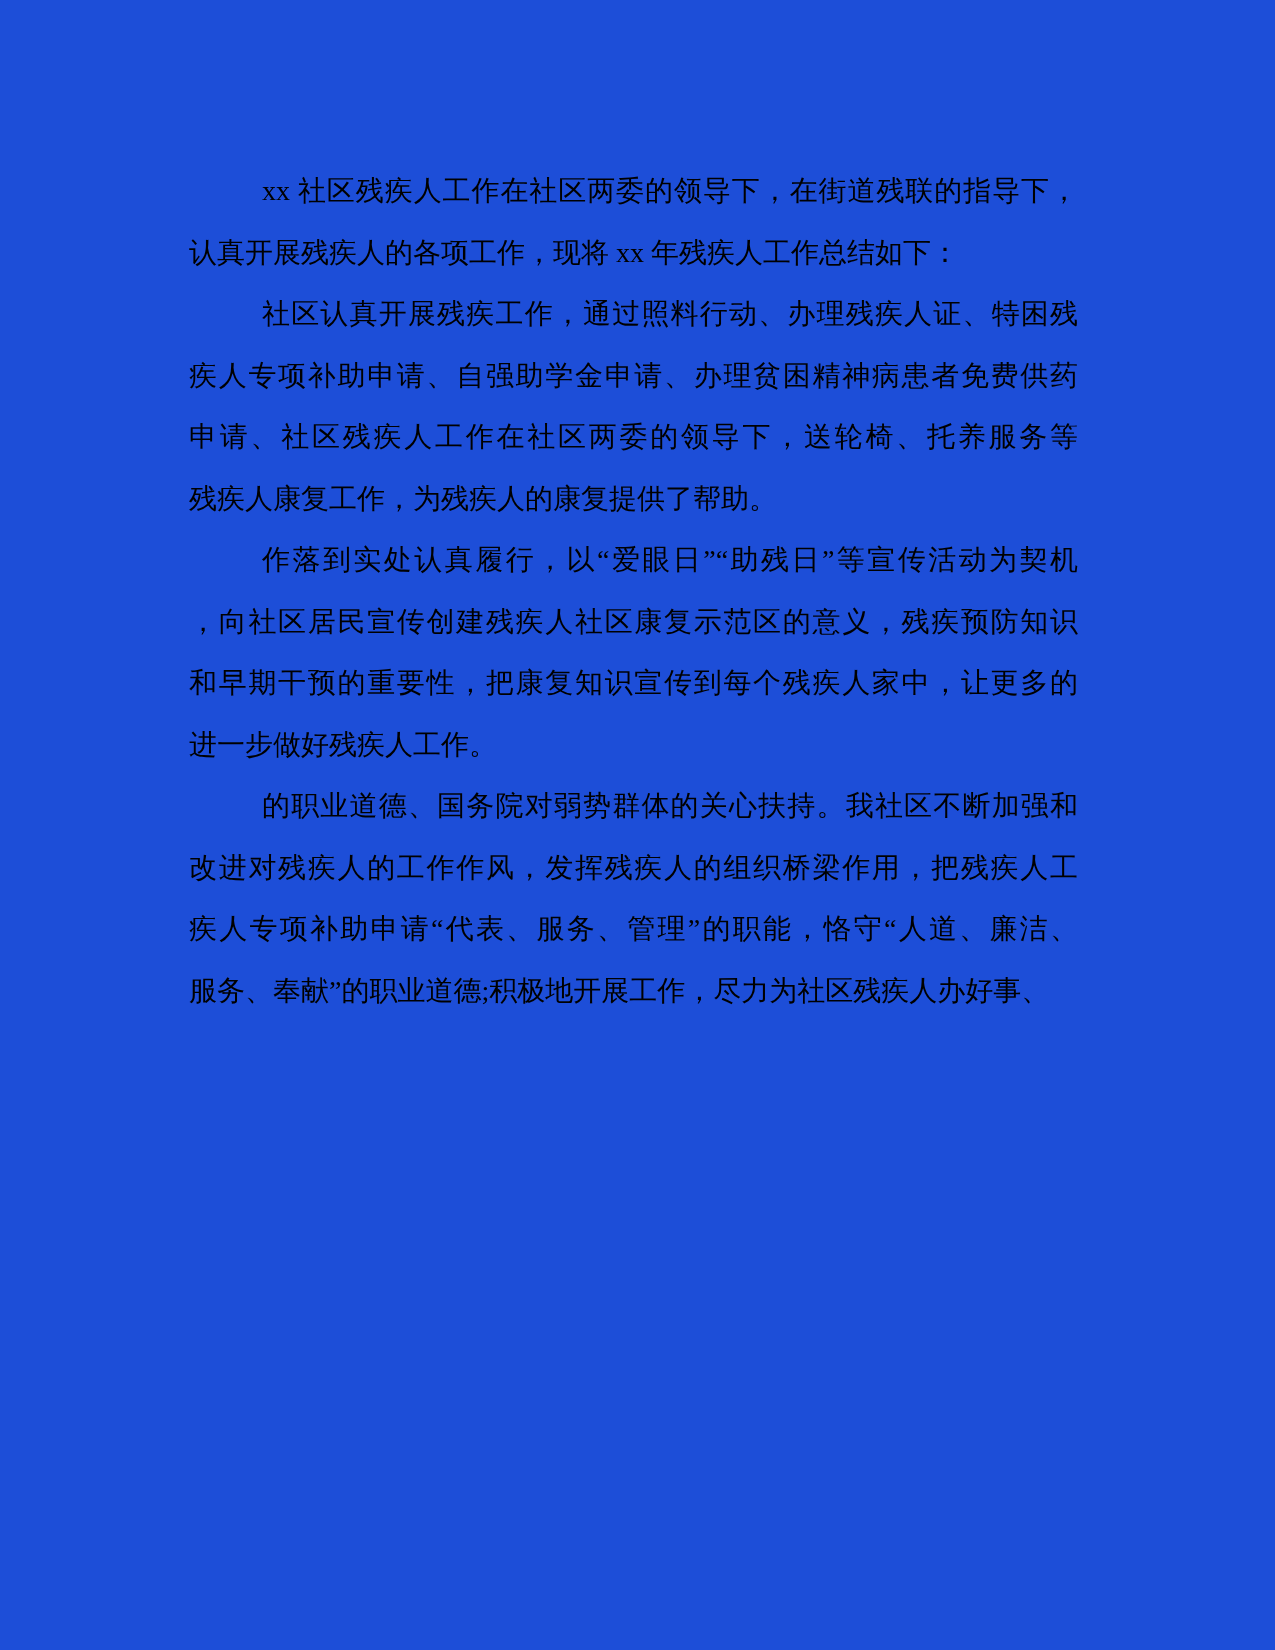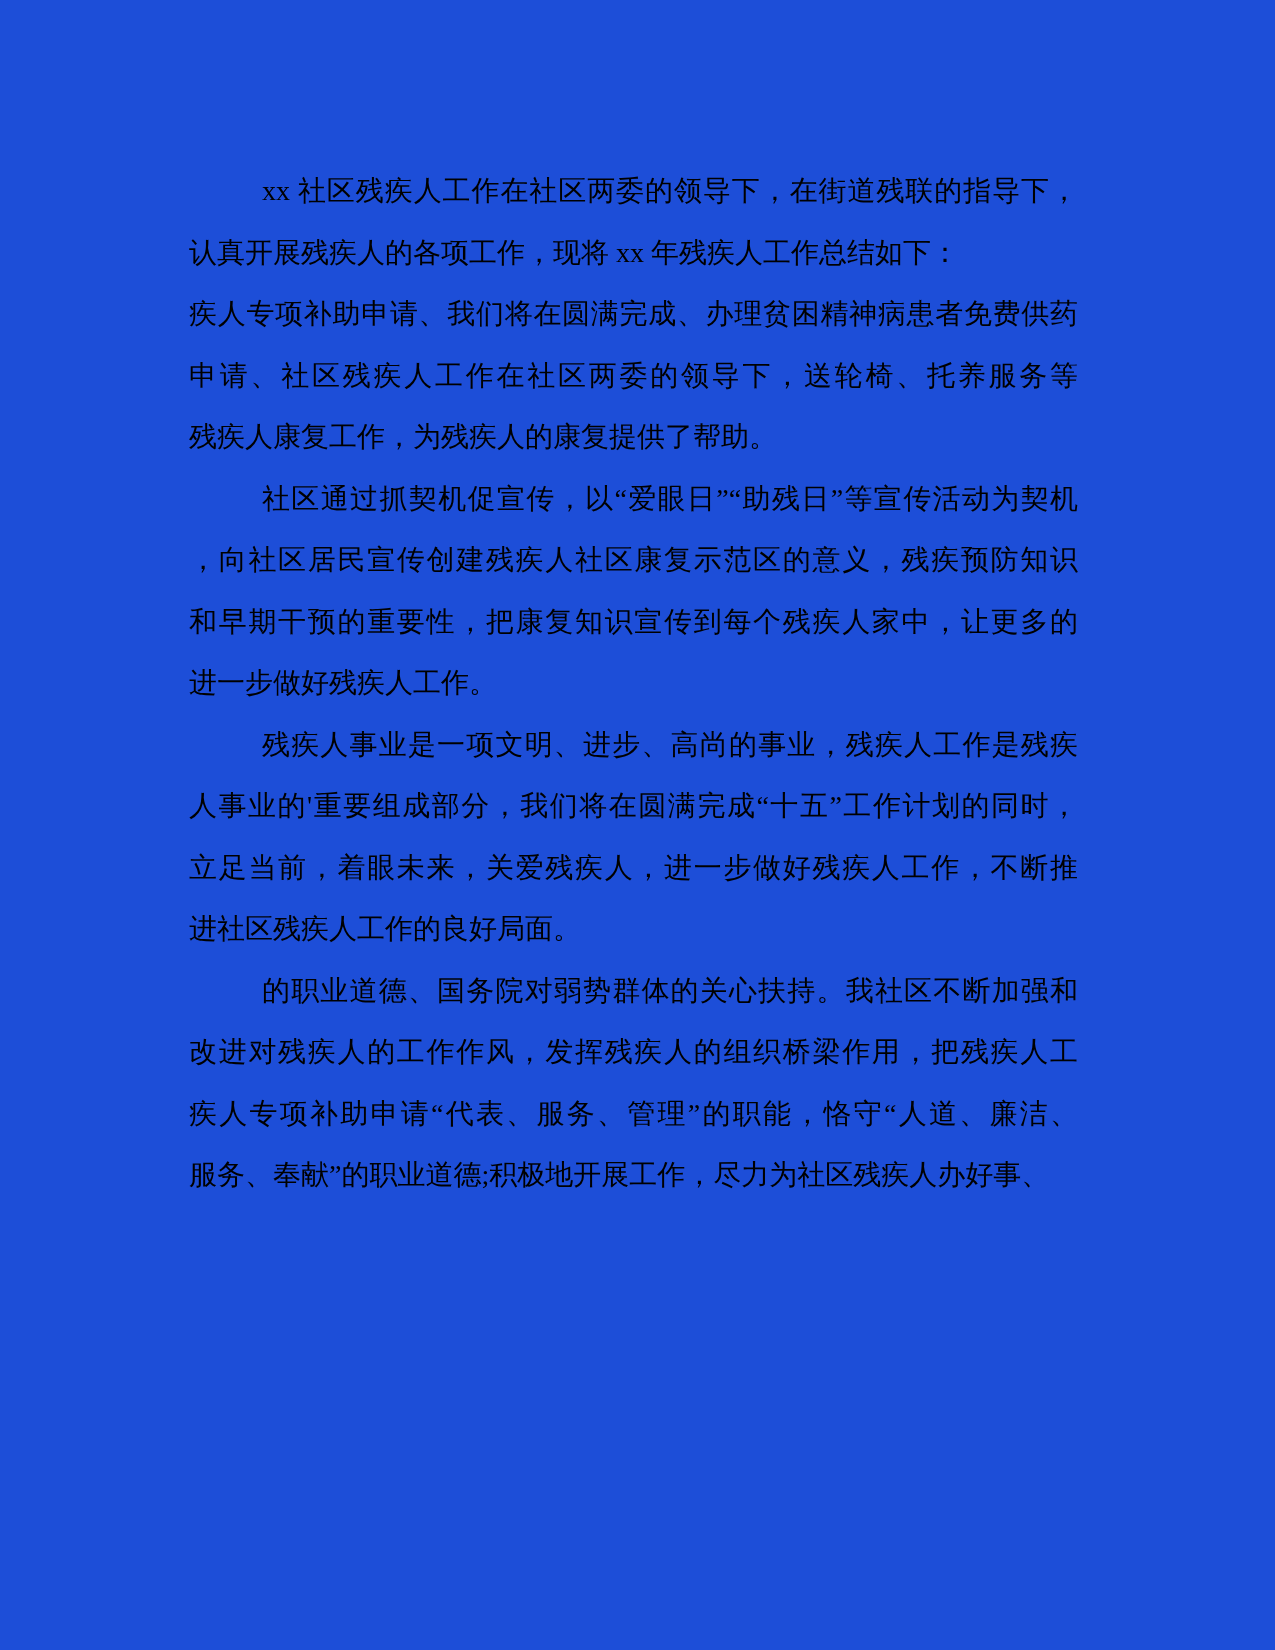--- a/index.html
+++ b/index.html
@@ -45,35 +45,30 @@
 </head>
 <body>
 
 <div class="page">
   <div class="doc-body" id="doc-body">
       <div class="paragraph">
         <div class="line first justified">xx 社区残疾人工作在社区两委的领导下，在街道残联的指导下，</div>
         <div class="line last">认真开展残疾人的各项工作，现将 xx 年残疾人工作总结如下：</div>
       </div>
       <div class="paragraph">
-        <div class="line justified">疾人专项补助申请、我们将在圆满完成、办理贫困精神病患者免费供药</div>
+        <div class="line first justified">社区认真开展残疾工作，通过照料行动、办理残疾人证、特困残</div>
+        <div class="line justified">疾人专项补助申请、自强助学金申请、办理贫困精神病患者免费供药</div>
         <div class="line justified">申请、社区残疾人工作在社区两委的领导下，送轮椅、托养服务等</div>
         <div class="line last">残疾人康复工作，为残疾人的康复提供了帮助。</div>
       </div>
       <div class="paragraph">
-        <div class="line first justified">社区通过抓契机促宣传，以“爱眼日”“助残日”等宣传活动为契机</div>
+        <div class="line first justified">作落到实处认真履行，以“爱眼日”“助残日”等宣传活动为契机</div>
         <div class="line justified">，向社区居民宣传创建残疾人社区康复示范区的意义，残疾预防知识</div>
         <div class="line justified">和早期干预的重要性，把康复知识宣传到每个残疾人家中，让更多的</div>
         <div class="line last">进一步做好残疾人工作。</div>
-      </div>
-      <div class="paragraph">
-        <div class="line first justified">残疾人事业是一项文明、进步、高尚的事业，残疾人工作是残疾</div>
-        <div class="line justified">人事业的'重要组成部分，我们将在圆满完成“十五”工作计划的同时，</div>
-        <div class="line justified">立足当前，着眼未来，关爱残疾人，进一步做好残疾人工作，不断推</div>
-        <div class="line last">进社区残疾人工作的良好局面。</div>
       </div>
       <div class="paragraph">
         <div class="line first justified">的职业道德、国务院对弱势群体的关心扶持。我社区不断加强和</div>
         <div class="line justified">改进对残疾人的工作作风，发挥残疾人的组织桥梁作用，把残疾人工</div>
         <div class="line justified">疾人专项补助申请“代表、服务、管理”的职能，恪守“人道、廉洁、</div>
         <div class="line last">服务、奉献”的职业道德;积极地开展工作，尽力为社区残疾人办好事、</div>
       </div>
     </div>
 </div>
 

